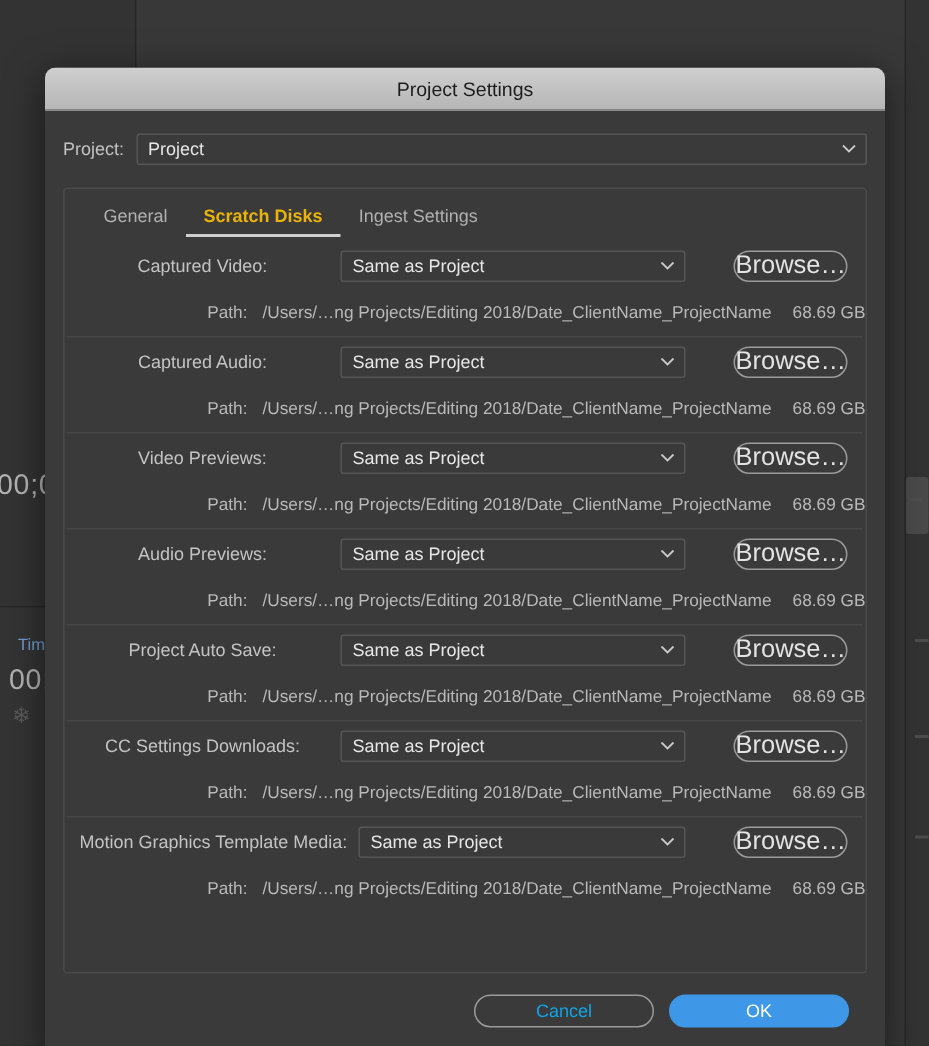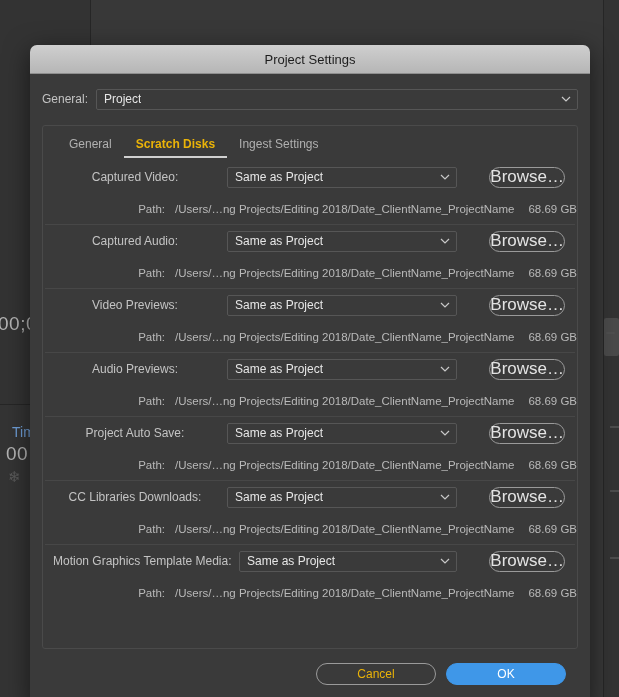--- a/index.html
+++ b/index.html
@@ -38,21 +38,21 @@
   .bg-timecode {
     position: absolute;
     color: #b4b4b4;
     font-size: 19px;
     letter-spacing: .5px;
     font-family: "Liberation Sans", sans-serif;
   }
   .bg-panel-title {
     position: absolute;
     color: #6f9fd8;
-    font-size: 14px;
+    font-size: 11px;
   }
   .bg-tick {
     position: absolute;
     width: 9px;
     height: 2px;
     background: #4c4c4c;
   }
   .bg-scrollthumb {
     position: absolute;
     background: #4a4a4a;
@@ -254,21 +254,21 @@
     font-family: "Liberation Sans", sans-serif;
     display: flex;
     align-items: center;
     justify-content: center;
     box-sizing: border-box;
     cursor: default;
   }
   #cancel-button {
     border: 1px solid #9a9a9a;
     background: transparent;
-    color: #eab308;
+    color: #0ea5e9;
   }
   #ok-button {
     border: 1px solid #3f97e8;
     background: #3f97e8;
     color: #ffffff;
   }
 </style>
 </head>
 <body>
 
@@ -297,21 +297,21 @@
 
 <div id="dialog">
 
   <div id="dialog-titlebar">
     <div id="dialog-title">Project Settings</div>
   </div>
 
   <div id="dialog-body">
 
     <div class="project-row">
-      <div class="project-label">General:</div>
+      <div class="project-label">Project:</div>
       <div class="select" id="project-select">
         <span class="sel-value">Project</span>
         <span class="chev">
           <svg viewBox="0 0 10 10" width="10" height="10">
             <path d="M1 3 L5 7 L9 3" fill="none" stroke="#c8c8c8" stroke-width="1.2"></path>
           </svg>
         </span>
       </div>
     </div>
 
@@ -420,21 +420,21 @@
           </div>
           <div class="row-path">
             <span class="path-label">Path:</span>
             <span class="path-value">/Users/…ng Projects/Editing 2018/Date_ClientName_ProjectName</span>
             <span class="path-size">68.69 GB</span>
           </div>
         </div>
 
         <div class="scratch-row">
           <div class="row-main">
-            <div class="row-label">CC Libraries Downloads:</div>
+            <div class="row-label">CC Settings Downloads:</div>
             <div class="select row-select">
               <span class="sel-value">Same as Project</span>
               <span class="chev">
                 <svg viewBox="0 0 10 10" width="10" height="10">
                     <path d="M1 3 L5 7 L9 3" fill="none" stroke="#c8c8c8" stroke-width="1.2"></path>
                   </svg>
               </span>
             </div>
             <div class="browse-btn">Browse…</div>
           </div>

